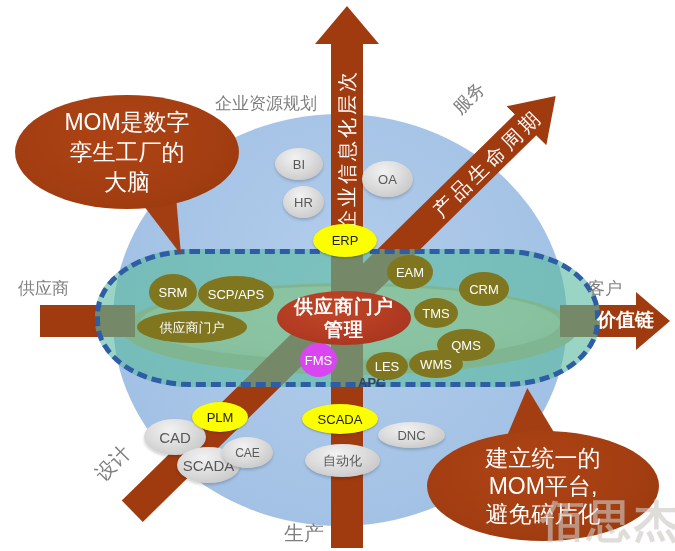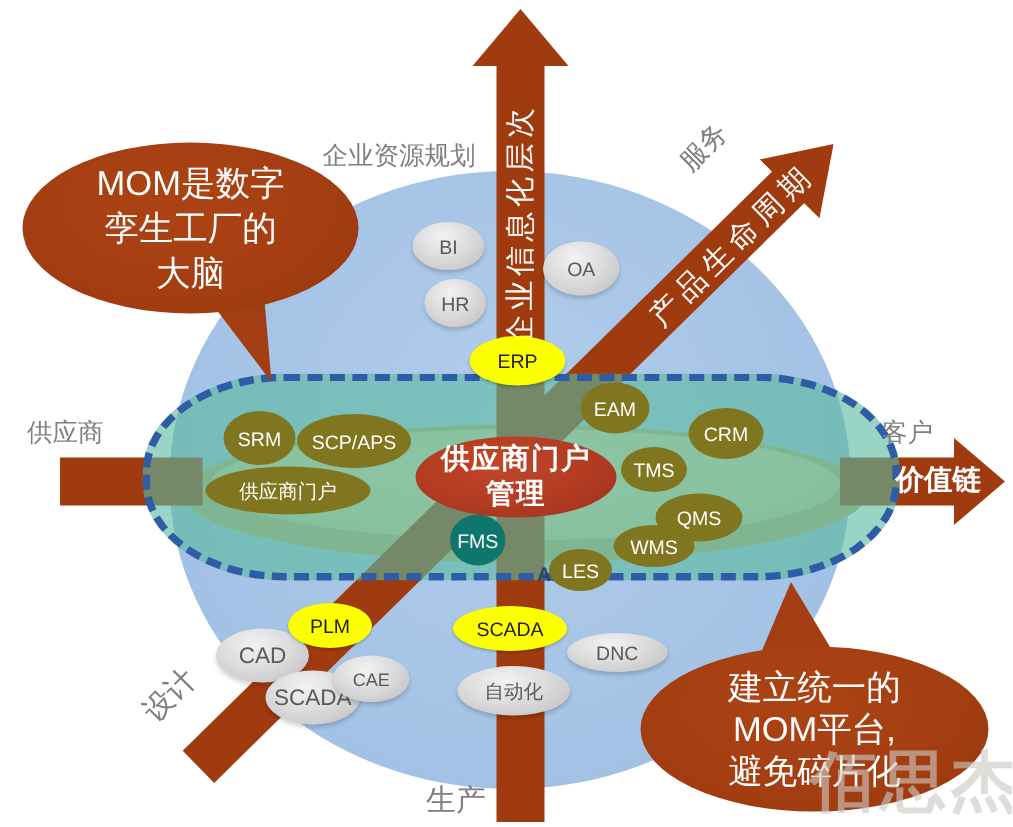--- a/index.html
+++ b/index.html
@@ -29,21 +29,21 @@
   }
   
   .node{
     position:absolute;border-radius:50%;display:flex;align-items:center;justify-content:center;
     font-size:13px;line-height:1;white-space:nowrap;
   }
   .n-gray{background:radial-gradient(ellipse at 42% 30%, #f2f2f2 0%, #dcdcdc 45%, #bdbdbd 100%);
     color:#595959;box-shadow:0 2px 3px rgba(0,0,0,0.18);}
   .n-olive{background:#80761f;color:#fff;}
   .n-yellow{background:#fbff00;color:#1f1f1f;box-shadow:0 1px 2px rgba(0,0,0,0.25);}
-  .n-blue{background:#0f766e;color:#fff;}
+  .n-blue{background:#d946ef;color:#fff;}
   .mom{
     left:277px;top:291px;width:134px;height:54px;border-radius:50%;
     background:radial-gradient(ellipse at 42% 35%, #c04628 0%, #b23b22 55%, #9e321b 100%);
     display:flex;flex-direction:column;align-items:center;justify-content:center;
     color:#fff;font-weight:bold;font-size:19px;line-height:23px;letter-spacing:1px;
   }
   
   .lab{color:#7f7f7f;white-space:nowrap;}
   .white-lab{color:#fff;white-space:nowrap;}
   
@@ -137,21 +137,21 @@
     </div>
   <div class="node n-olive" style="left:387px;top:255px;width:46px;height:34px;">
       <span>EAM</span>
     </div>
   <div class="node n-olive" style="left:459px;top:272px;width:50px;height:34px;">
       <span>CRM</span>
     </div>
   <div class="node n-olive" style="left:414px;top:298px;width:44px;height:30px;">
       <span>TMS</span>
     </div>
-  <div class="node n-olive" style="left:366px;top:330px;width:42px;height:28px;margin-top:36px;">
+  <div class="node n-olive" style="left:366px;top:316px;width:42px;height:28px;margin-top:36px;">
       <span>LES</span>
     </div>
   <div class="node n-olive" style="left:437px;top:329px;width:58px;height:32px;">
       <span>QMS</span>
     </div>
   <div class="node n-olive" style="left:409px;top:350px;width:54px;height:28px;">
       <span>WMS</span>
     </div>
 
   <div class="node n-blue" style="left:300px;top:343px;width:37px;height:34px;">

